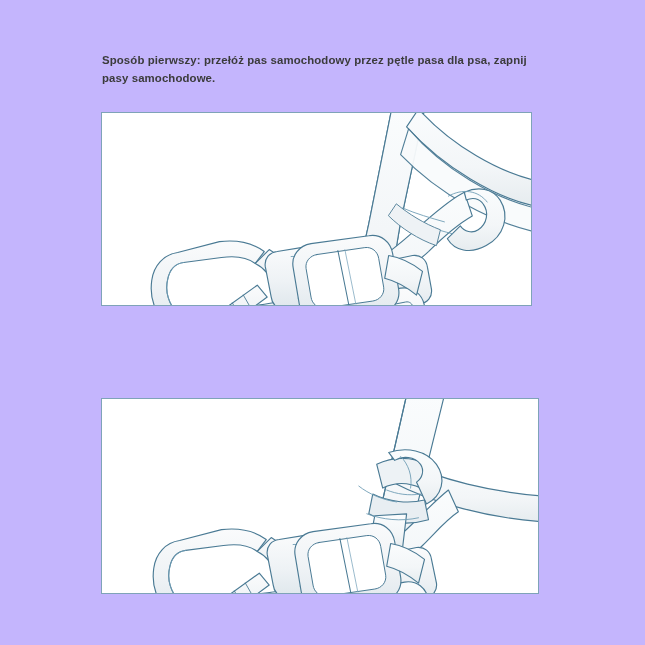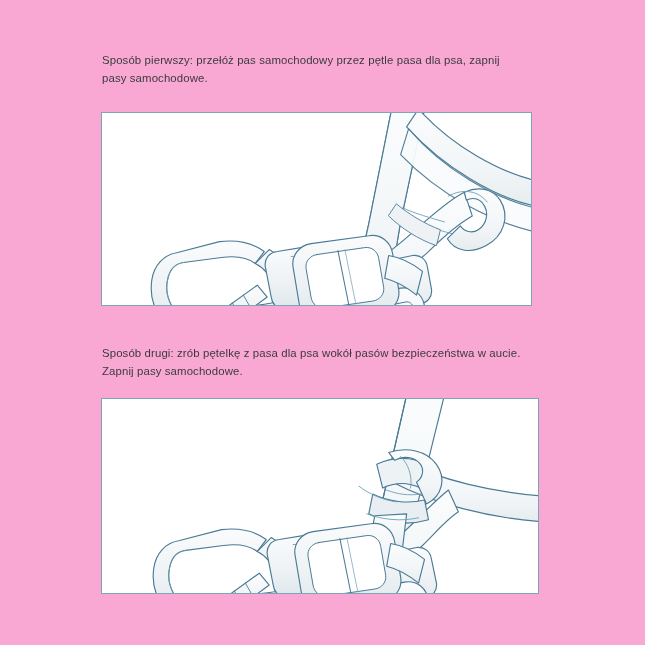--- a/index.html
+++ b/index.html
@@ -10,21 +10,22 @@
   body {
     width: 645px;
     height: 645px;
     font-family: "Liberation Sans", sans-serif;
     position: relative;
     overflow: hidden;
   }
   .page {
     position: absolute;
     inset: 0;
-    background: #f9a8d4;
+    background: #c4b5fd;
+    font-weight: bold;
   }
   .instruction-text {
     position: absolute;
     left: 102px;
     width: 445px;
     font-size: 11.4px;
     line-height: 17.5px;
     color: #3b3b3b;
     letter-spacing: 0.01em;
     font-family: "Liberation Sans", sans-serif;
@@ -222,22 +223,20 @@
 
         <path d="M 237 139 L 248 194" stroke="#4a7a94" stroke-width="1.05" fill="none"></path>
         <path d="M 244 138 L 255 193" stroke="#88aec4" stroke-width="0.85" fill="none"></path>
 
         <path d="M 288 144 C 300 146 312 152 322 160 L 316 184 C 306 176 296 170 284 167 Z" fill="url(#strapGrad1)" stroke="#4a7a94"></path>
 
       </g>
     </svg>
   </div>
 
-  <div class="instruction-text" id="text-2">Sposób drugi: zrób pętelkę z pasa dla psa wokół pasów bezpieczeństwa w aucie.
-Zapnij pasy samochodowe.</div>
 
   <div class="figure-frame" id="figure-2-frame">
     <svg class="figure-svg" viewBox="0 0 438 196" preserveAspectRatio="none">
       <defs>
         <linearGradient id="strapGrad2" x1="0" y1="0" x2="0" y2="1">
           <stop offset="0%" stop-color="#fafcfd"></stop>
           <stop offset="60%" stop-color="#f3f6f8"></stop>
           <stop offset="100%" stop-color="#e6ecef"></stop>
         </linearGradient>
         <linearGradient id="metalGrad2" x1="0" y1="0" x2="0" y2="1">

